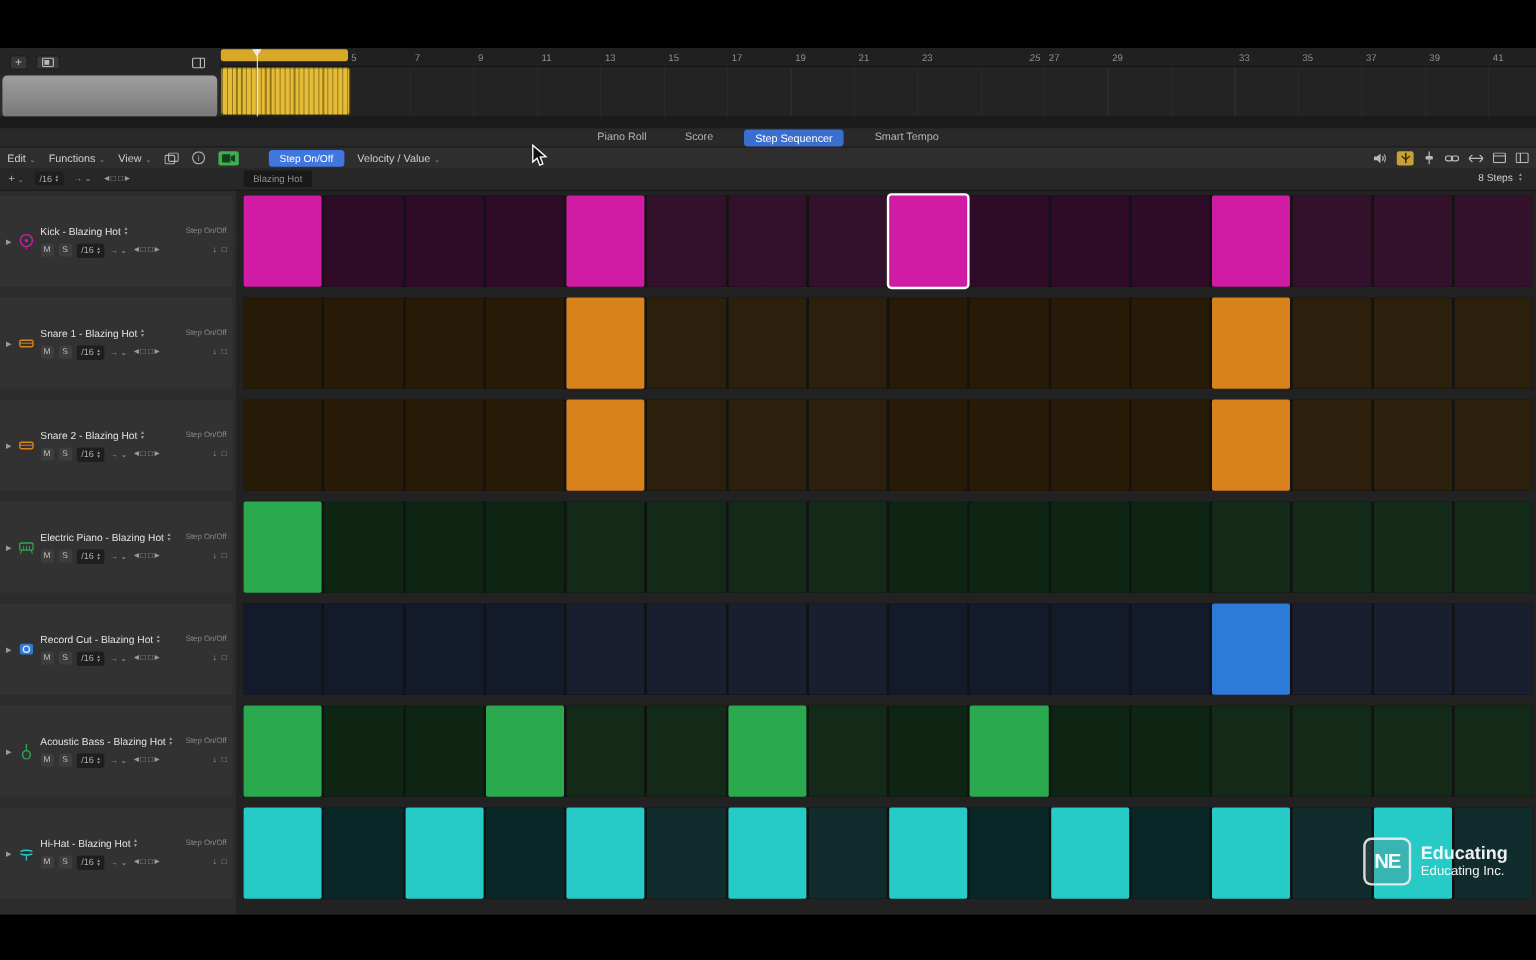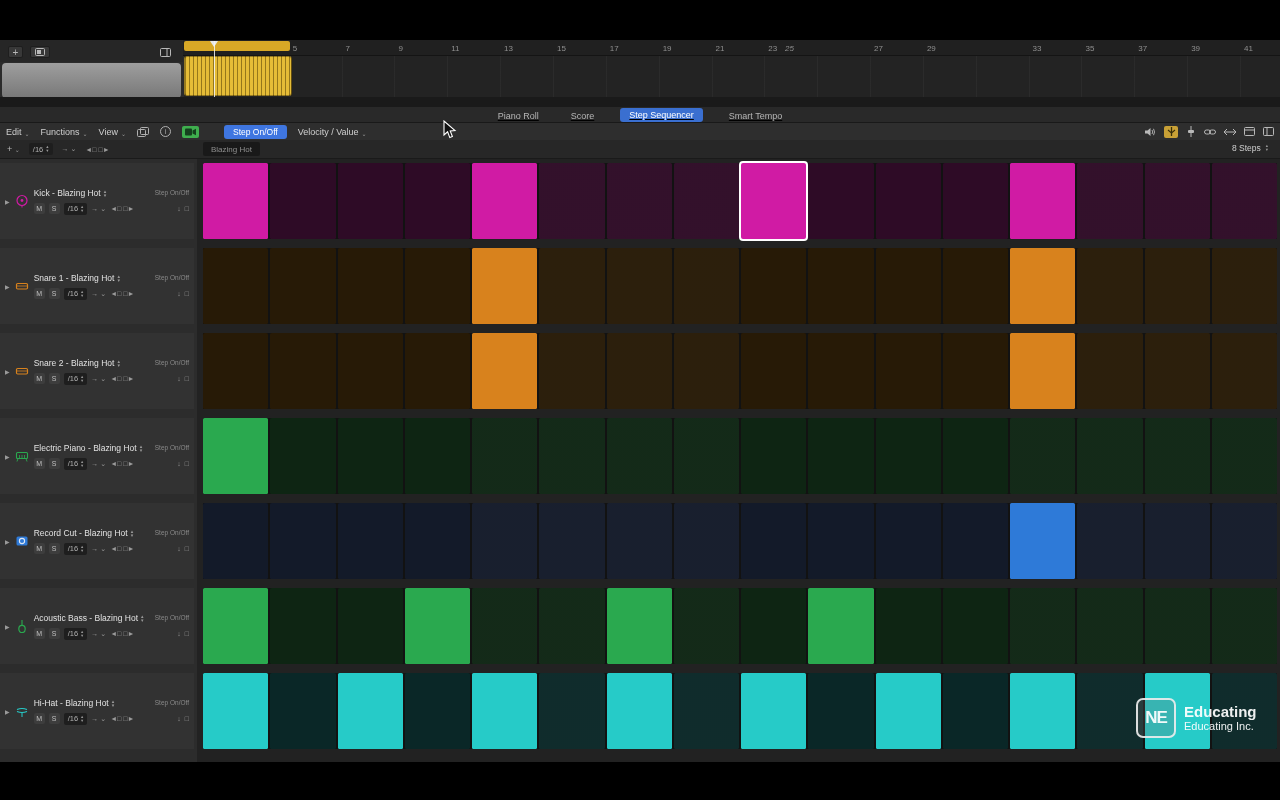--- a/index.html
+++ b/index.html
@@ -29,21 +29,21 @@
             border:1px solid rgba(0,0,0,0.35); }
   #playhead { position:absolute; left:214px; top:41px; width:1px; height:62px; background:rgba(245,245,245,0.85); }
   #ph-tri { position:absolute; left:210px; top:41px; width:0; height:0;
             border-left:4px solid transparent; border-right:4px solid transparent; border-top:6px solid #e8e8e8; }
   #hscroll { position:absolute; left:0; top:97px; width:1280px; height:10px; background:#1a1a1a; }
   #hs-handle { position:absolute; left:183px; top:100px; width:1094px; height:4px; background:#3a3a3a; border-radius:2px; }
 
   
   #tabbar { position:absolute; left:0; top:107px; width:1280px; height:16px; background:#292929;
             border-bottom:1px solid #191919; display:flex; justify-content:center; align-items:center; }
-  #tab-list { display:flex; gap:20px; align-items:flex-end;text-decoration:underline; }
+  #tab-list { display:flex; gap:20px; align-items:flex-start; }
   .tab { font-size:9px; color:#b5b5b5; padding:1px 6px; white-space:nowrap; }
   .tab.sel { background:#3a6fd0; color:#fff; border-radius:3px; padding:2px 9px; }
 
   
   #menubar { position:absolute; left:0; top:123px; width:1280px; height:17px; background:#2e2e2e;
              display:flex; align-items:center; padding:0 6px; gap:11px; }
   .menu { font-size:9px; color:#cfcfcf; display:flex; gap:3px; align-items:flex-end; white-space:nowrap; }
   .chev { font-size:6px; color:#9a9a9a; }
   .pill { background:#3f76e0; color:#fff; font-size:8.5px; border-radius:3px; padding:2px 9px; white-space:nowrap; }
   #mb-right { margin-left:auto; display:flex; align-items:center; gap:8px; }
@@ -129,21 +129,21 @@
       <span class="rlabel" style="left: 109.7px;">5</span>
       <span class="rlabel" style="left: 162.55px;">7</span>
       <span class="rlabel" style="left: 215.4px;">9</span>
       <span class="rlabel" style="left: 268.25px;">11</span>
       <span class="rlabel" style="left: 321.1px;">13</span>
       <span class="rlabel" style="left: 373.95px;">15</span>
       <span class="rlabel" style="left: 426.8px; text-align: right;">17</span>
       <span class="rlabel" style="left: 479.65px;">19</span>
       <span class="rlabel" style="left: 532.5px;">21</span>
       <span class="rlabel" style="left: 585.35px;">23</span>
-      <span class="rlabel" style="left: 602px; font-style: italic;">25</span>
+      <span class="rlabel" style="left: 675px; font-style: italic;">25</span>
       <span class="rlabel" style="left: 691.05px;">27</span>
       <span class="rlabel" style="left: 743.9px;">29</span>
       <span class="rlabel" style="left: 796.75px; margin-top: 16px;">31</span>
       <span class="rlabel" style="left: 849.6px;">33</span>
       <span class="rlabel" style="left: 902.45px;">35</span>
       <span class="rlabel" style="left: 955.3px;">37</span>
       <span class="rlabel" style="left: 1008.15px;">39</span>
       <span class="rlabel" style="left: 1061px;">41</span>
     </div>
   </div>

